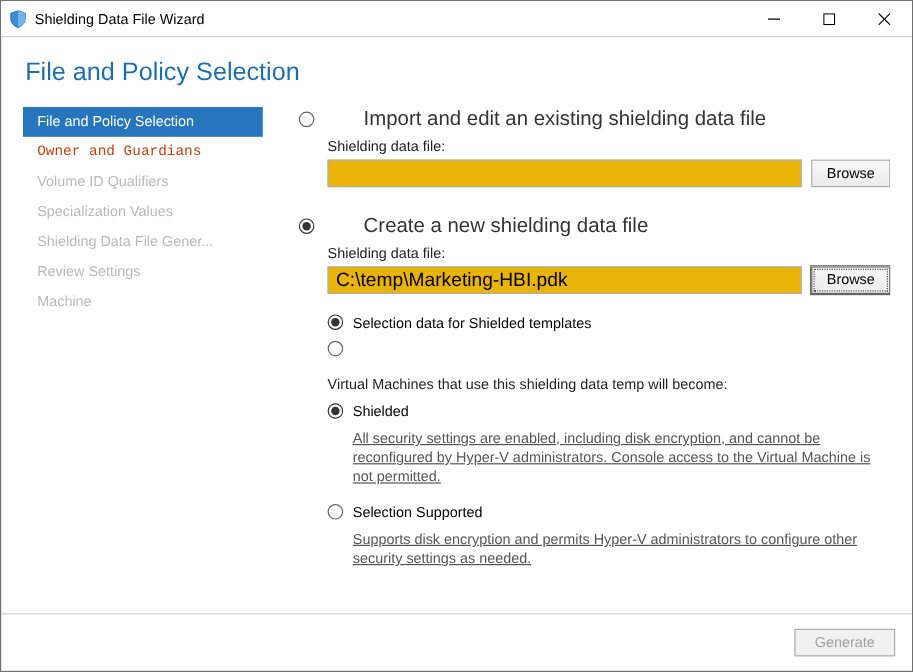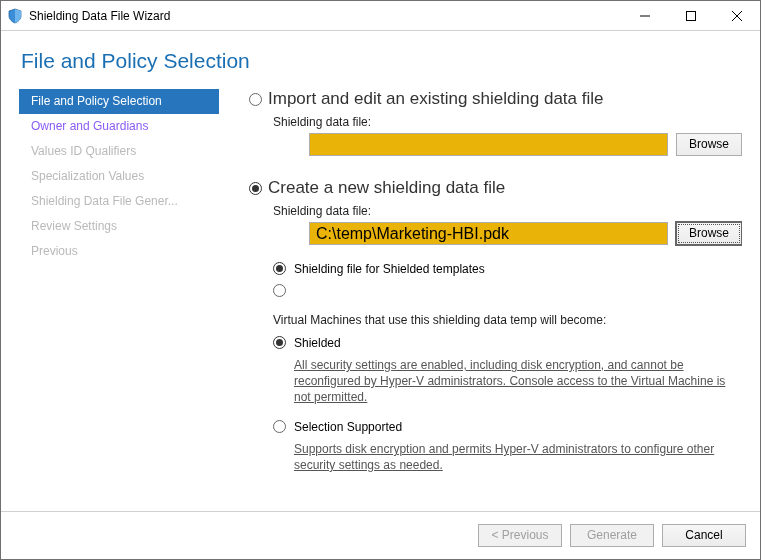--- a/index.html
+++ b/index.html
@@ -10,28 +10,28 @@
   .titlebar-title { flex: 0 0 auto; font-size: 12px; color: #000; }
   .titlebar-spacer { flex: 1; }
   .win-btn { width: 46px; height: 30px; display: flex; align-items: center; justify-content: center; color: #000; }
   .win-btn svg { display:block; }
   .body { flex: 1; display: flex; flex-direction: column; padding: 16px 18px 0 18px; overflow: hidden; }
   .page-title { font-size: 21px; color: #1a6fb3; font-weight: 400; margin: 2px 0 16px 2px; }
   .columns { flex: 1; display: flex; overflow: hidden; }
   .sidebar { width: 200px; flex: 0 0 200px; }
   .nav-item { height: 25px; line-height: 25px; padding: 0 12px; font-size: 12px; white-space: nowrap; overflow: hidden; text-overflow: ellipsis; }
   .nav-item.active { background: #2675bd; color: #fff; }
-  .nav-item.enabled { color: #8b5cf6; }
+  .nav-item.enabled { color: #c2410c; font-family: Liberation Mono, monospace; }
   .nav-item.disabled { color: #b9b9b9; }
   .main { flex: 1; padding-left: 30px; overflow-y: auto; }
-  .option-row { display: flex; align-items: center; }
+  .option-row { display: flex; align-items: center; gap: 35px; }
   .radio-big-label { font-size: 17px; color: #333; margin-left: 6px; }
   .sub-block { margin-left: 24px; margin-top: 6px; }
   .field-label { font-size: 12px; color: #222; margin-bottom: 4px; }
-  .file-picker { display: flex; align-items: center; gap: 8px; margin-left: 36px; }
+  .file-picker { display: flex; align-items: center; gap: 8px; }
   .text-input { flex: 1; border: 1px solid #adadad; background: #eab308; height: 23px; padding: 0 6px; font-size: 16px; line-height: 21px; overflow: hidden; white-space: nowrap; }
   .btn { min-width: 60px; height: 23px; border: 1px solid #adadad; background: linear-gradient(#f6f6f6,#ececec); font-size: 12px; text-align: center; line-height: 21px; padding: 0 12px; color: #000; }
   .btn.disabled { color: #a0a0a0; background: #f1f1f1; }
   .btn.primary { border: 1px solid #333; box-shadow: inset 0 0 0 1px #fff; }
   .btn.focused { outline: 1px dotted #555; outline-offset: -3px; border: 1px solid #666; box-shadow: 0 0 0 1px #666; }
   .section-spacer { height: 22px; }
   .radio-indicator { width: 13px; height: 13px; border: 1px solid #333; border-radius: 50%; display: inline-flex; align-items: center; justify-content: center; flex-shrink: 0; background:#fff; margin-top:1px; }
   .radio-indicator.selected::after { content: ""; width: 7px; height: 7px; background: #333; border-radius: 50%; }
   .radio-indicator.unselected { border-color: #666; }
   .radio-line { display: flex; align-items: flex-start; gap: 8px; margin: 6px 0; font-size: 12px; }
@@ -76,25 +76,25 @@
   </div>
 
   <div class="body">
     <div class="page-title">File and Policy Selection</div>
 
     <div class="columns">
 
       <div class="sidebar">
         <div class="nav-item active">File and Policy Selection</div>
         <div class="nav-item enabled">Owner and Guardians</div>
-        <div class="nav-item disabled">Values ID Qualifiers</div>
+        <div class="nav-item disabled">Volume ID Qualifiers</div>
         <div class="nav-item disabled">Specialization Values</div>
         <div class="nav-item disabled">Shielding Data File Gener...</div>
         <div class="nav-item disabled">Review Settings</div>
-        <div class="nav-item disabled">Previous</div>
+        <div class="nav-item disabled">Machine</div>
       </div>
 
       <div class="main">
 
         <div class="option-row">
           <span class="radio-indicator unselected"></span>
           <span class="radio-big-label">Import and edit an existing shielding data file</span>
         </div>
         <div class="sub-block">
           <div class="field-label">Shielding data file:</div>
@@ -114,21 +114,21 @@
           <div class="field-label">Shielding data file:</div>
           <div class="file-picker">
             <div class="text-input">C:\temp\Marketing-HBI.pdk</div>
             <div class="btn focused">Browse</div>
           </div>
 
           <div style="height:10px"></div>
 
           <div class="radio-line">
             <span class="radio-indicator selected"></span>
-            <span class="label-text">Shielding file for Shielded templates</span>
+            <span class="label-text">Selection data for Shielded templates</span>
           </div>
           <div class="radio-line">
             <span class="radio-indicator unselected"></span>
           </div>
 
           <div class="vm-intro">Virtual Machines that use this shielding data temp will become:</div>
 
           <div class="radio-line">
             <span class="radio-indicator selected"></span>
             <span class="label-text">Shielded</span>
@@ -143,18 +143,16 @@
           </div>
           <div class="desc indent-desc">Supports disk encryption and permits Hyper-V administrators to configure other security settings as needed.</div>
 
         </div>
 
       </div>
     </div>
   </div>
 
   <div class="footer">
-    <div class="btn disabled">&lt; Previous</div>
     <div class="btn disabled">Generate</div>
-    <div class="btn">Cancel</div>
   </div>
 
 </div>
 
 </body></html>

